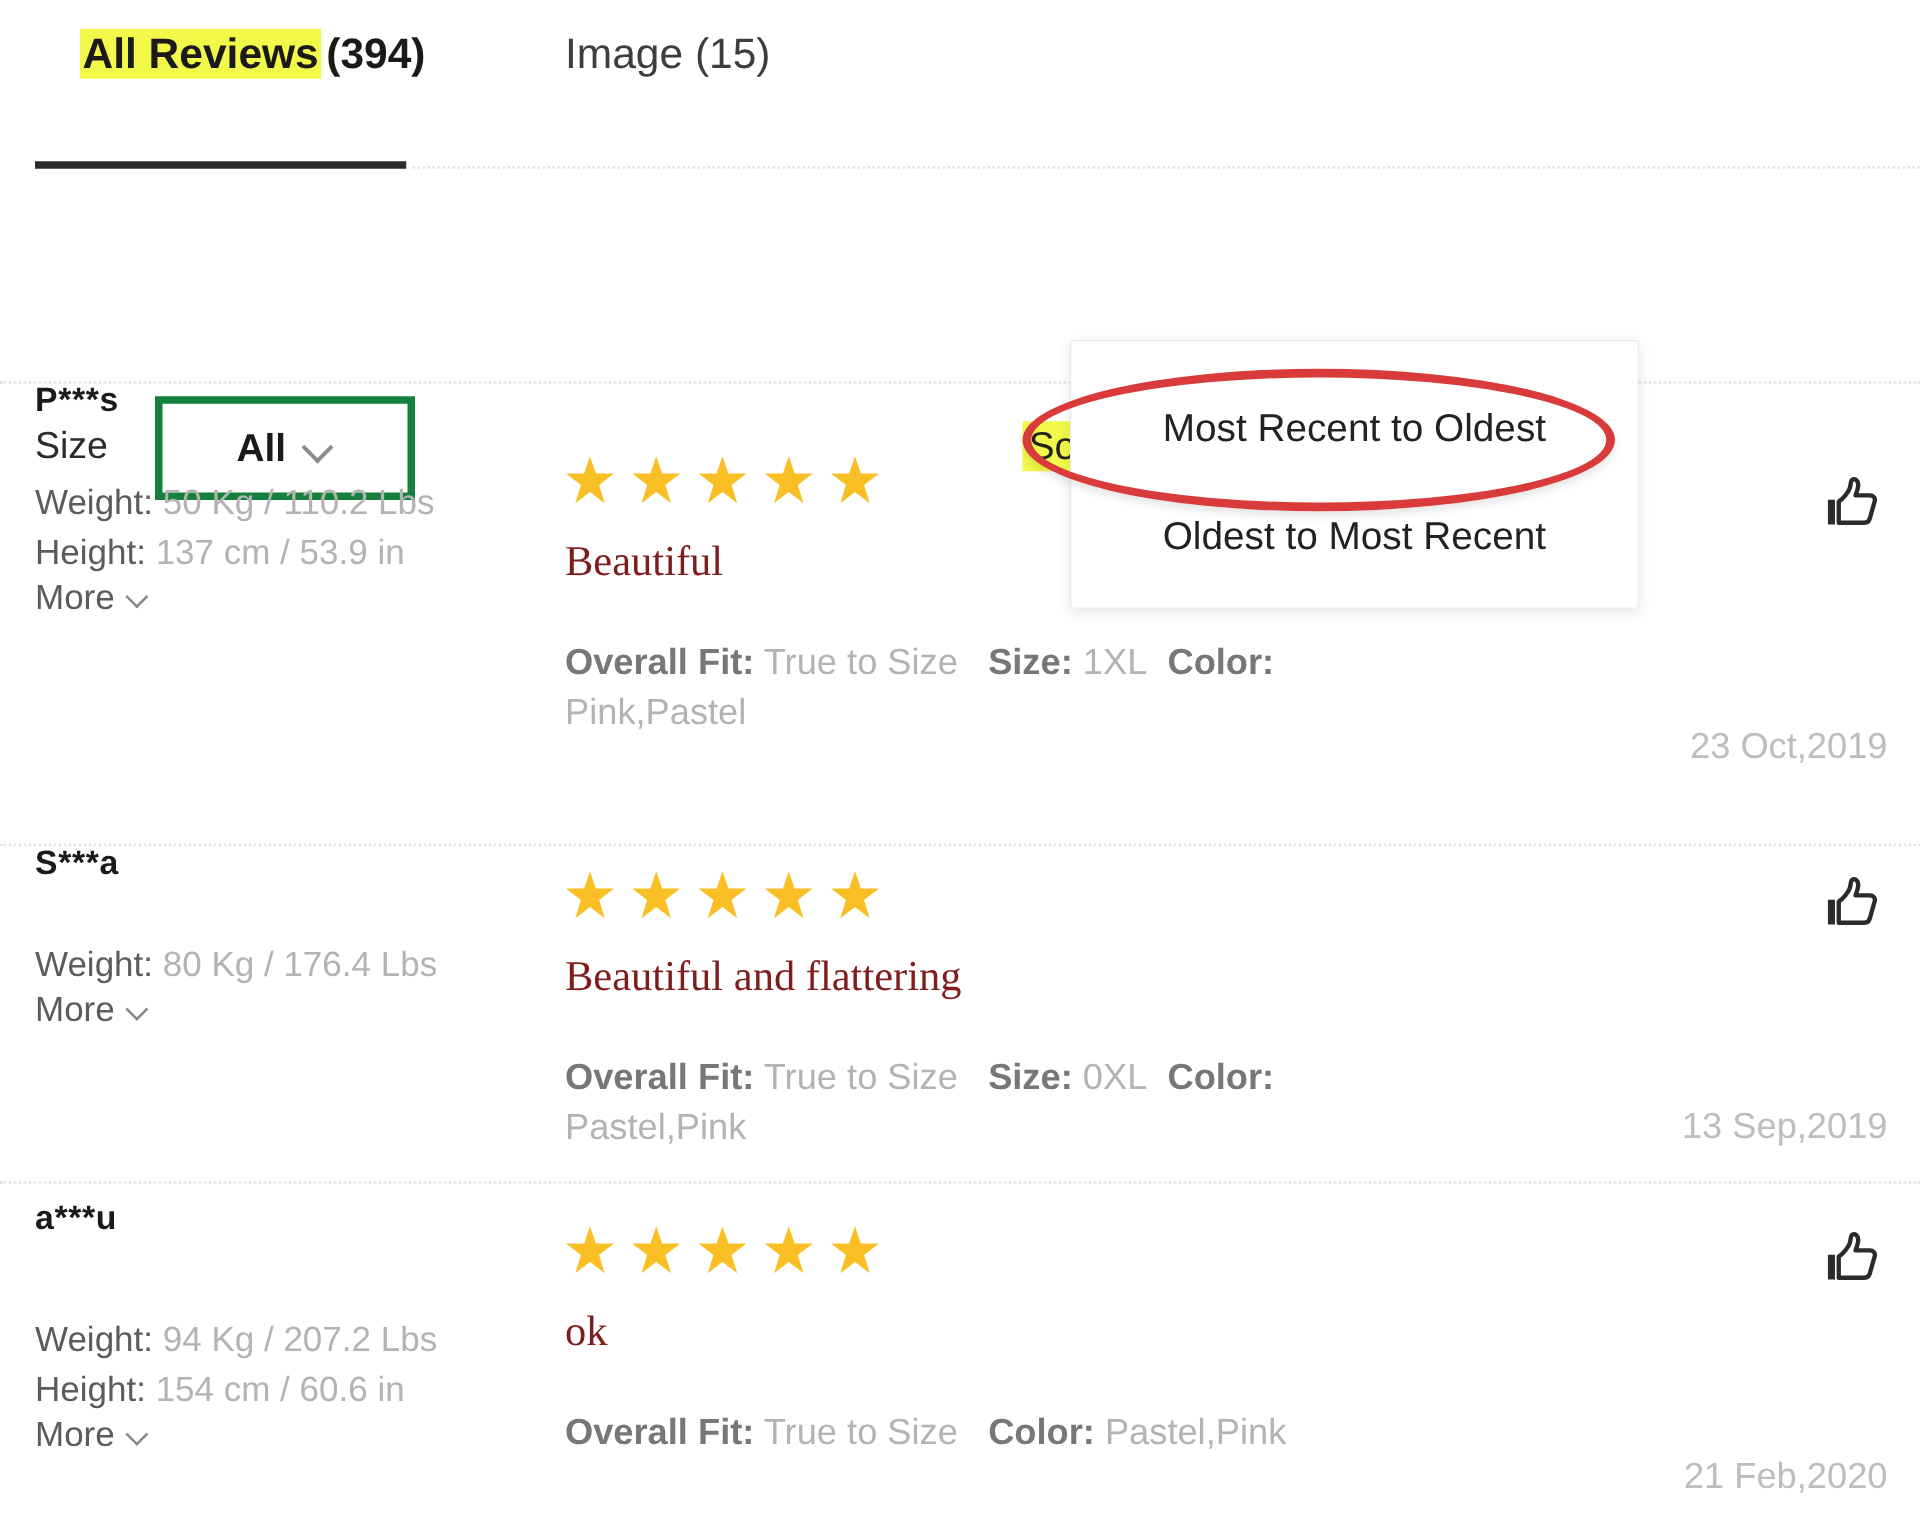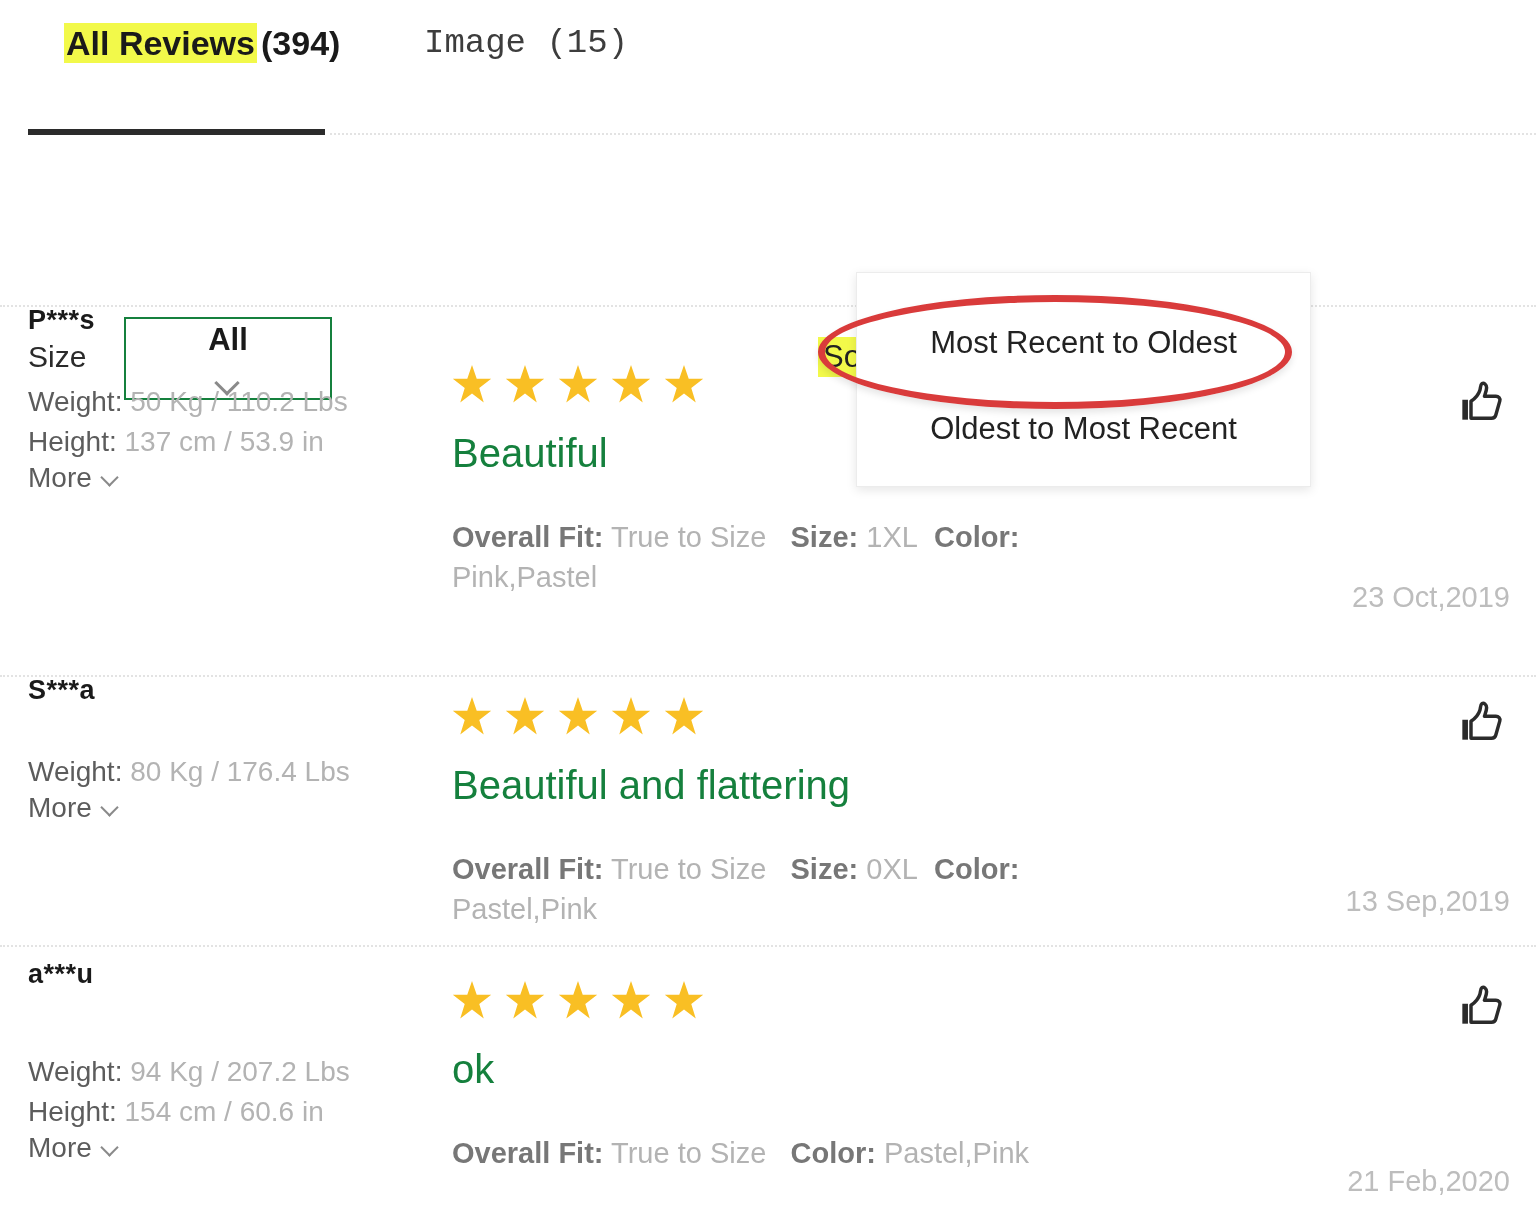--- a/index.html
+++ b/index.html
@@ -35,23 +35,22 @@
     font-weight: bold;
     color: #1a1a1a;
     padding: 1px 2px;
   }
   .tab-all .cnt {
     font-weight: bold;
     color: #1a1a1a;
     margin-left: 4px;
   }
   .tab-image {
-    left: 424px; top: 26px;
+    left: 452px; top: 26px;
     color: #3d3d3d;
-    font-family: Liberation Mono, monospace;
   }
   .tab-underline {
     position: absolute;
     left: 28px;
     top: 129px;
     width: 297px;
     height: 6px;
     background: #2b2b2b;
   }
   .dotted-line {
@@ -75,28 +74,27 @@
   .size-label {
     position: absolute;
     left: 28px; top: 206px;
     font-size: 30px;
     color: #2b2b2b;
   }
   .size-select {
     position: absolute;
     left: 124px; top: 183px;
     width: 208px; height: 83px;
-    border: 2px solid #15803d;
+    border: 6px solid #15803d;
     background: #fff;
     box-sizing: border-box;
     display: flex;
     align-items: center;
     justify-content: center;
     gap: 14px;
-    flex-direction: column;
   }
   .size-select .val {
     font-size: 31px;
     font-weight: bold;
     color: #1a1a1a;
   }
   .sortby-label {
     position: absolute;
     left: 818px; top: 203px;
     font-size: 31px;
@@ -229,24 +227,25 @@
     white-space: nowrap;
   }
   .star {
     display: inline-block;
     width: 40px; height: 40px;
     margin-right: 13px;
     background: #f9bf24;
     clip-path: polygon(50% 0%, 61.8% 34.5%, 98% 34.5%, 68.2% 57.3%, 79.4% 93.8%, 50% 71.5%, 20.6% 93.8%, 31.8% 57.3%, 2% 34.5%, 38.2% 34.5%);
   }
   .rv-title {
-    font-size: 40px;
-    color: #15803d;
+    font-size: 34px;
+    color: #7f1d1d;
     line-height: 1.1;
     white-space: nowrap;
+    font-family: Liberation Serif, serif;
   }
   .rv-attrs {
     font-size: 29px;
     color: #b3b3b3;
     line-height: 1.38;
     max-width: 660px;
   }
   .rv-attrs b { color: #777; font-weight: bold; }
 
   .rv-right {

